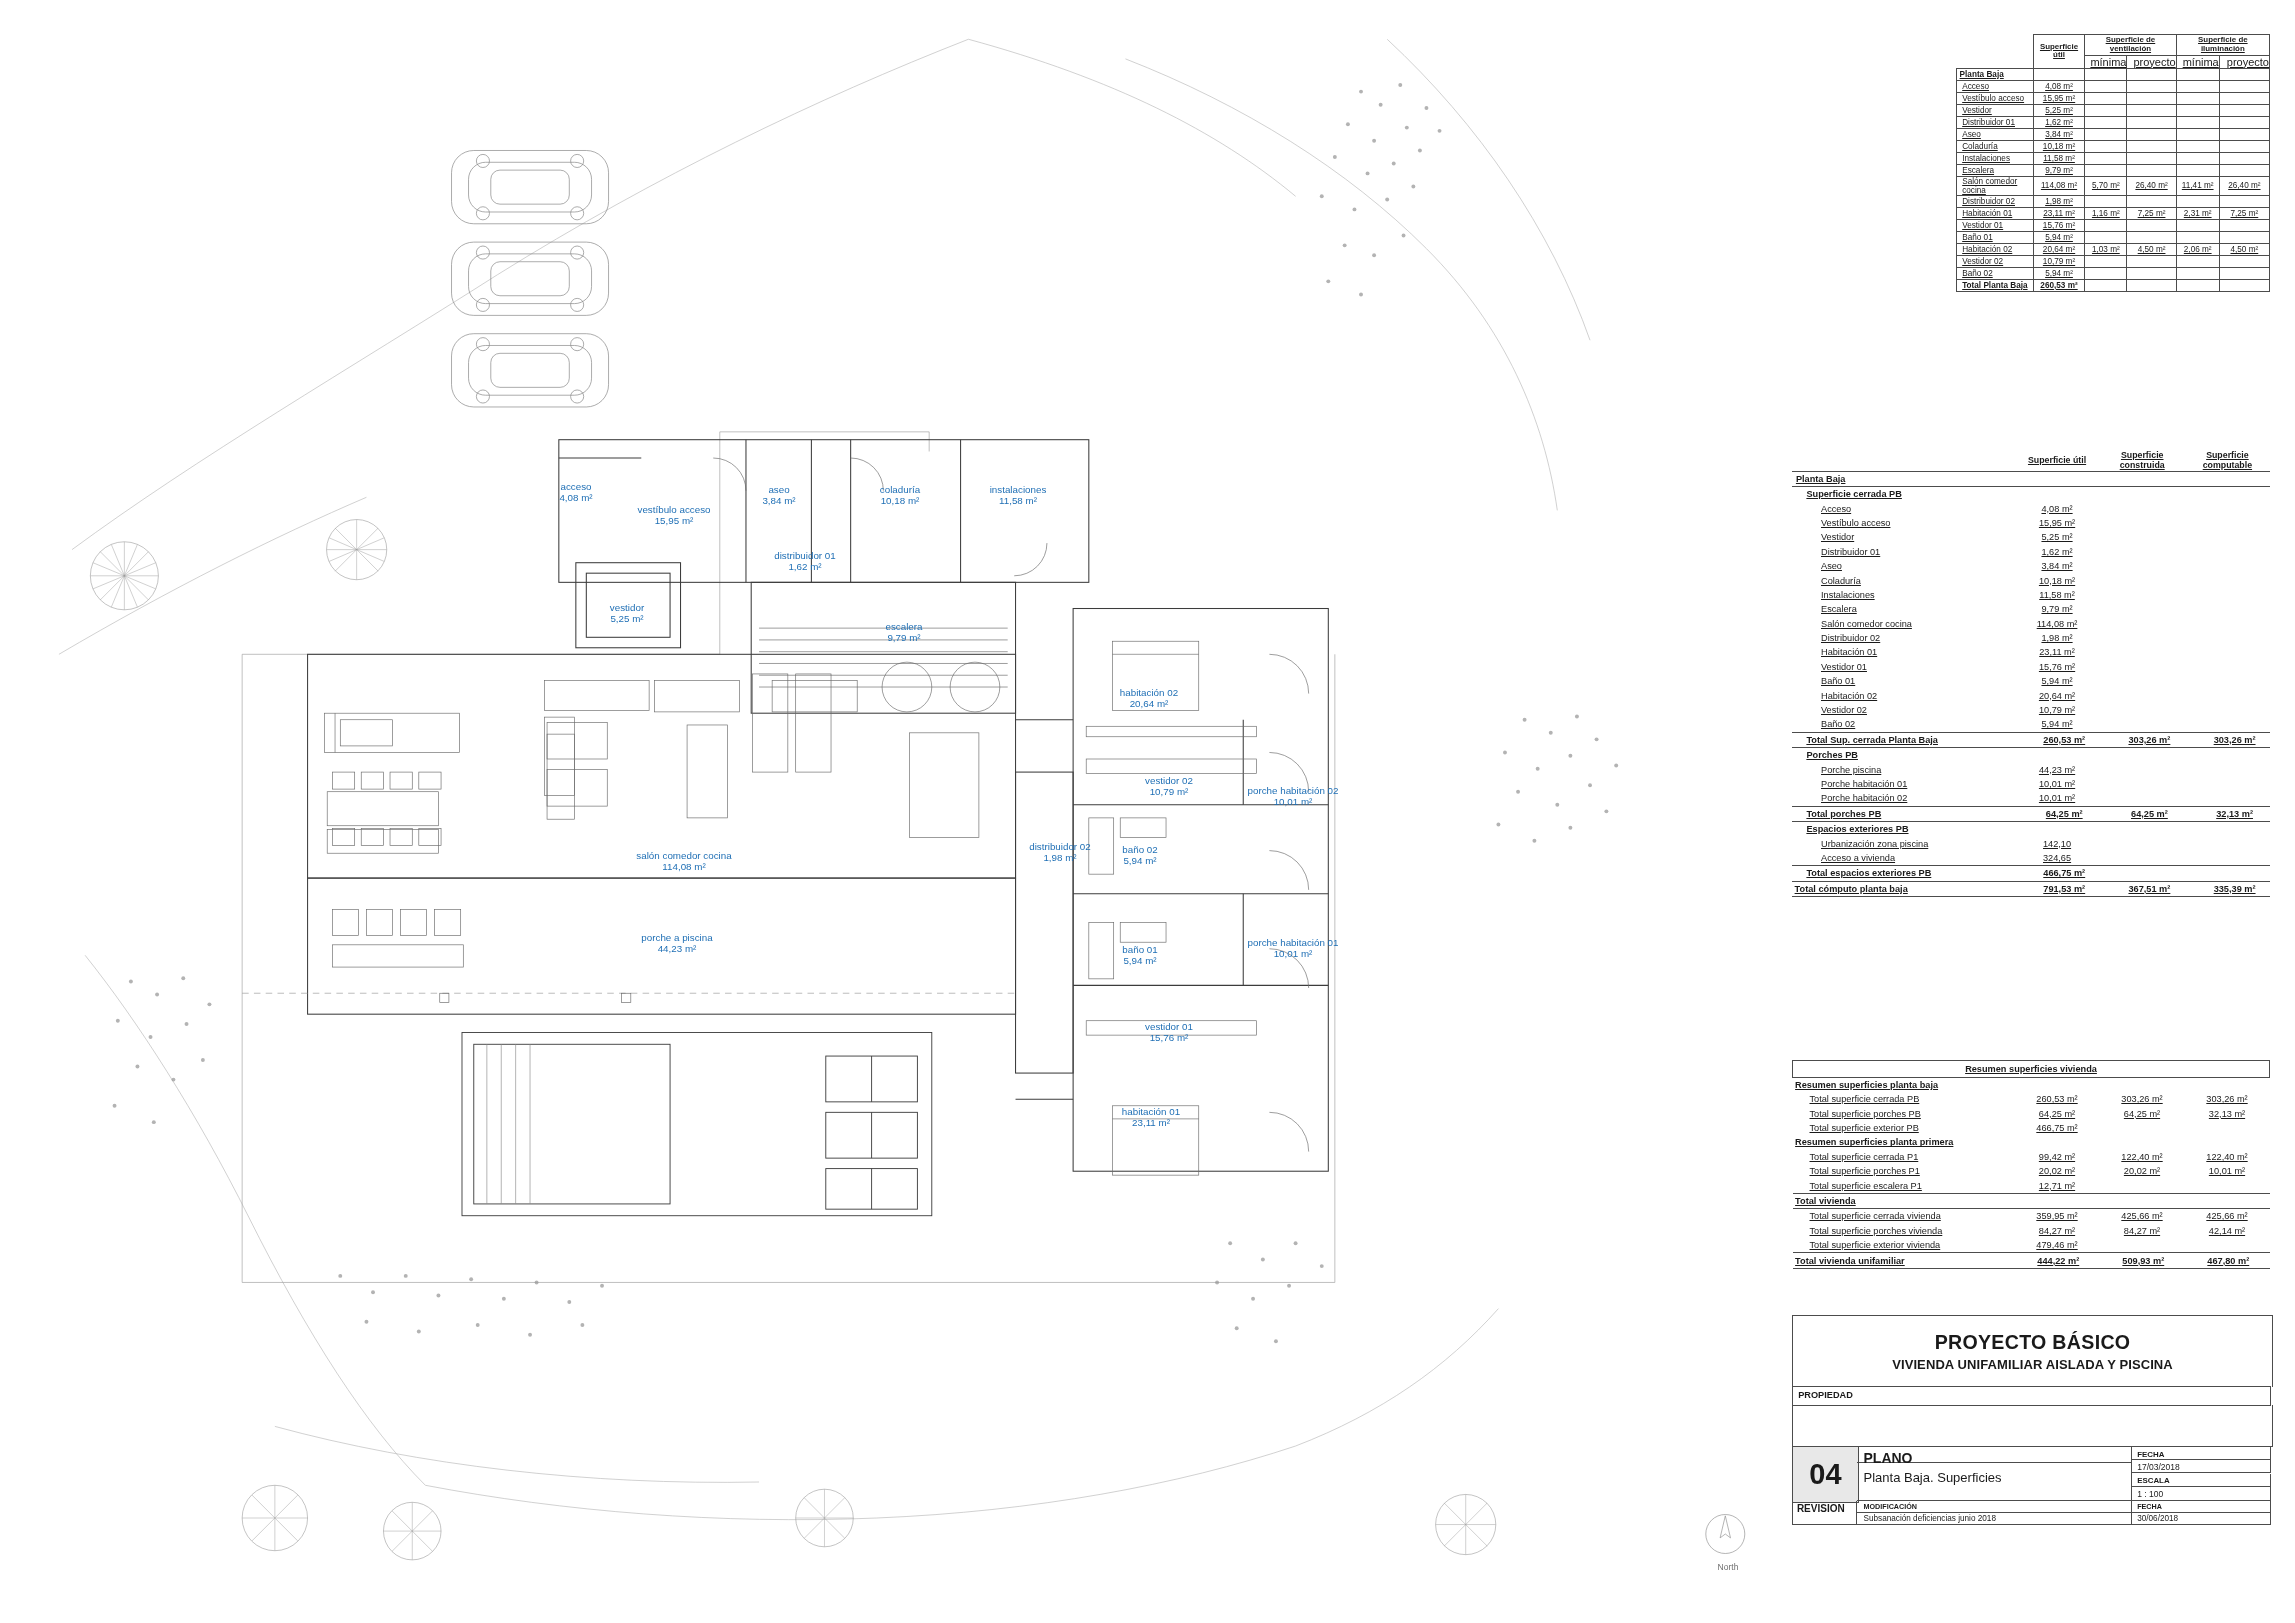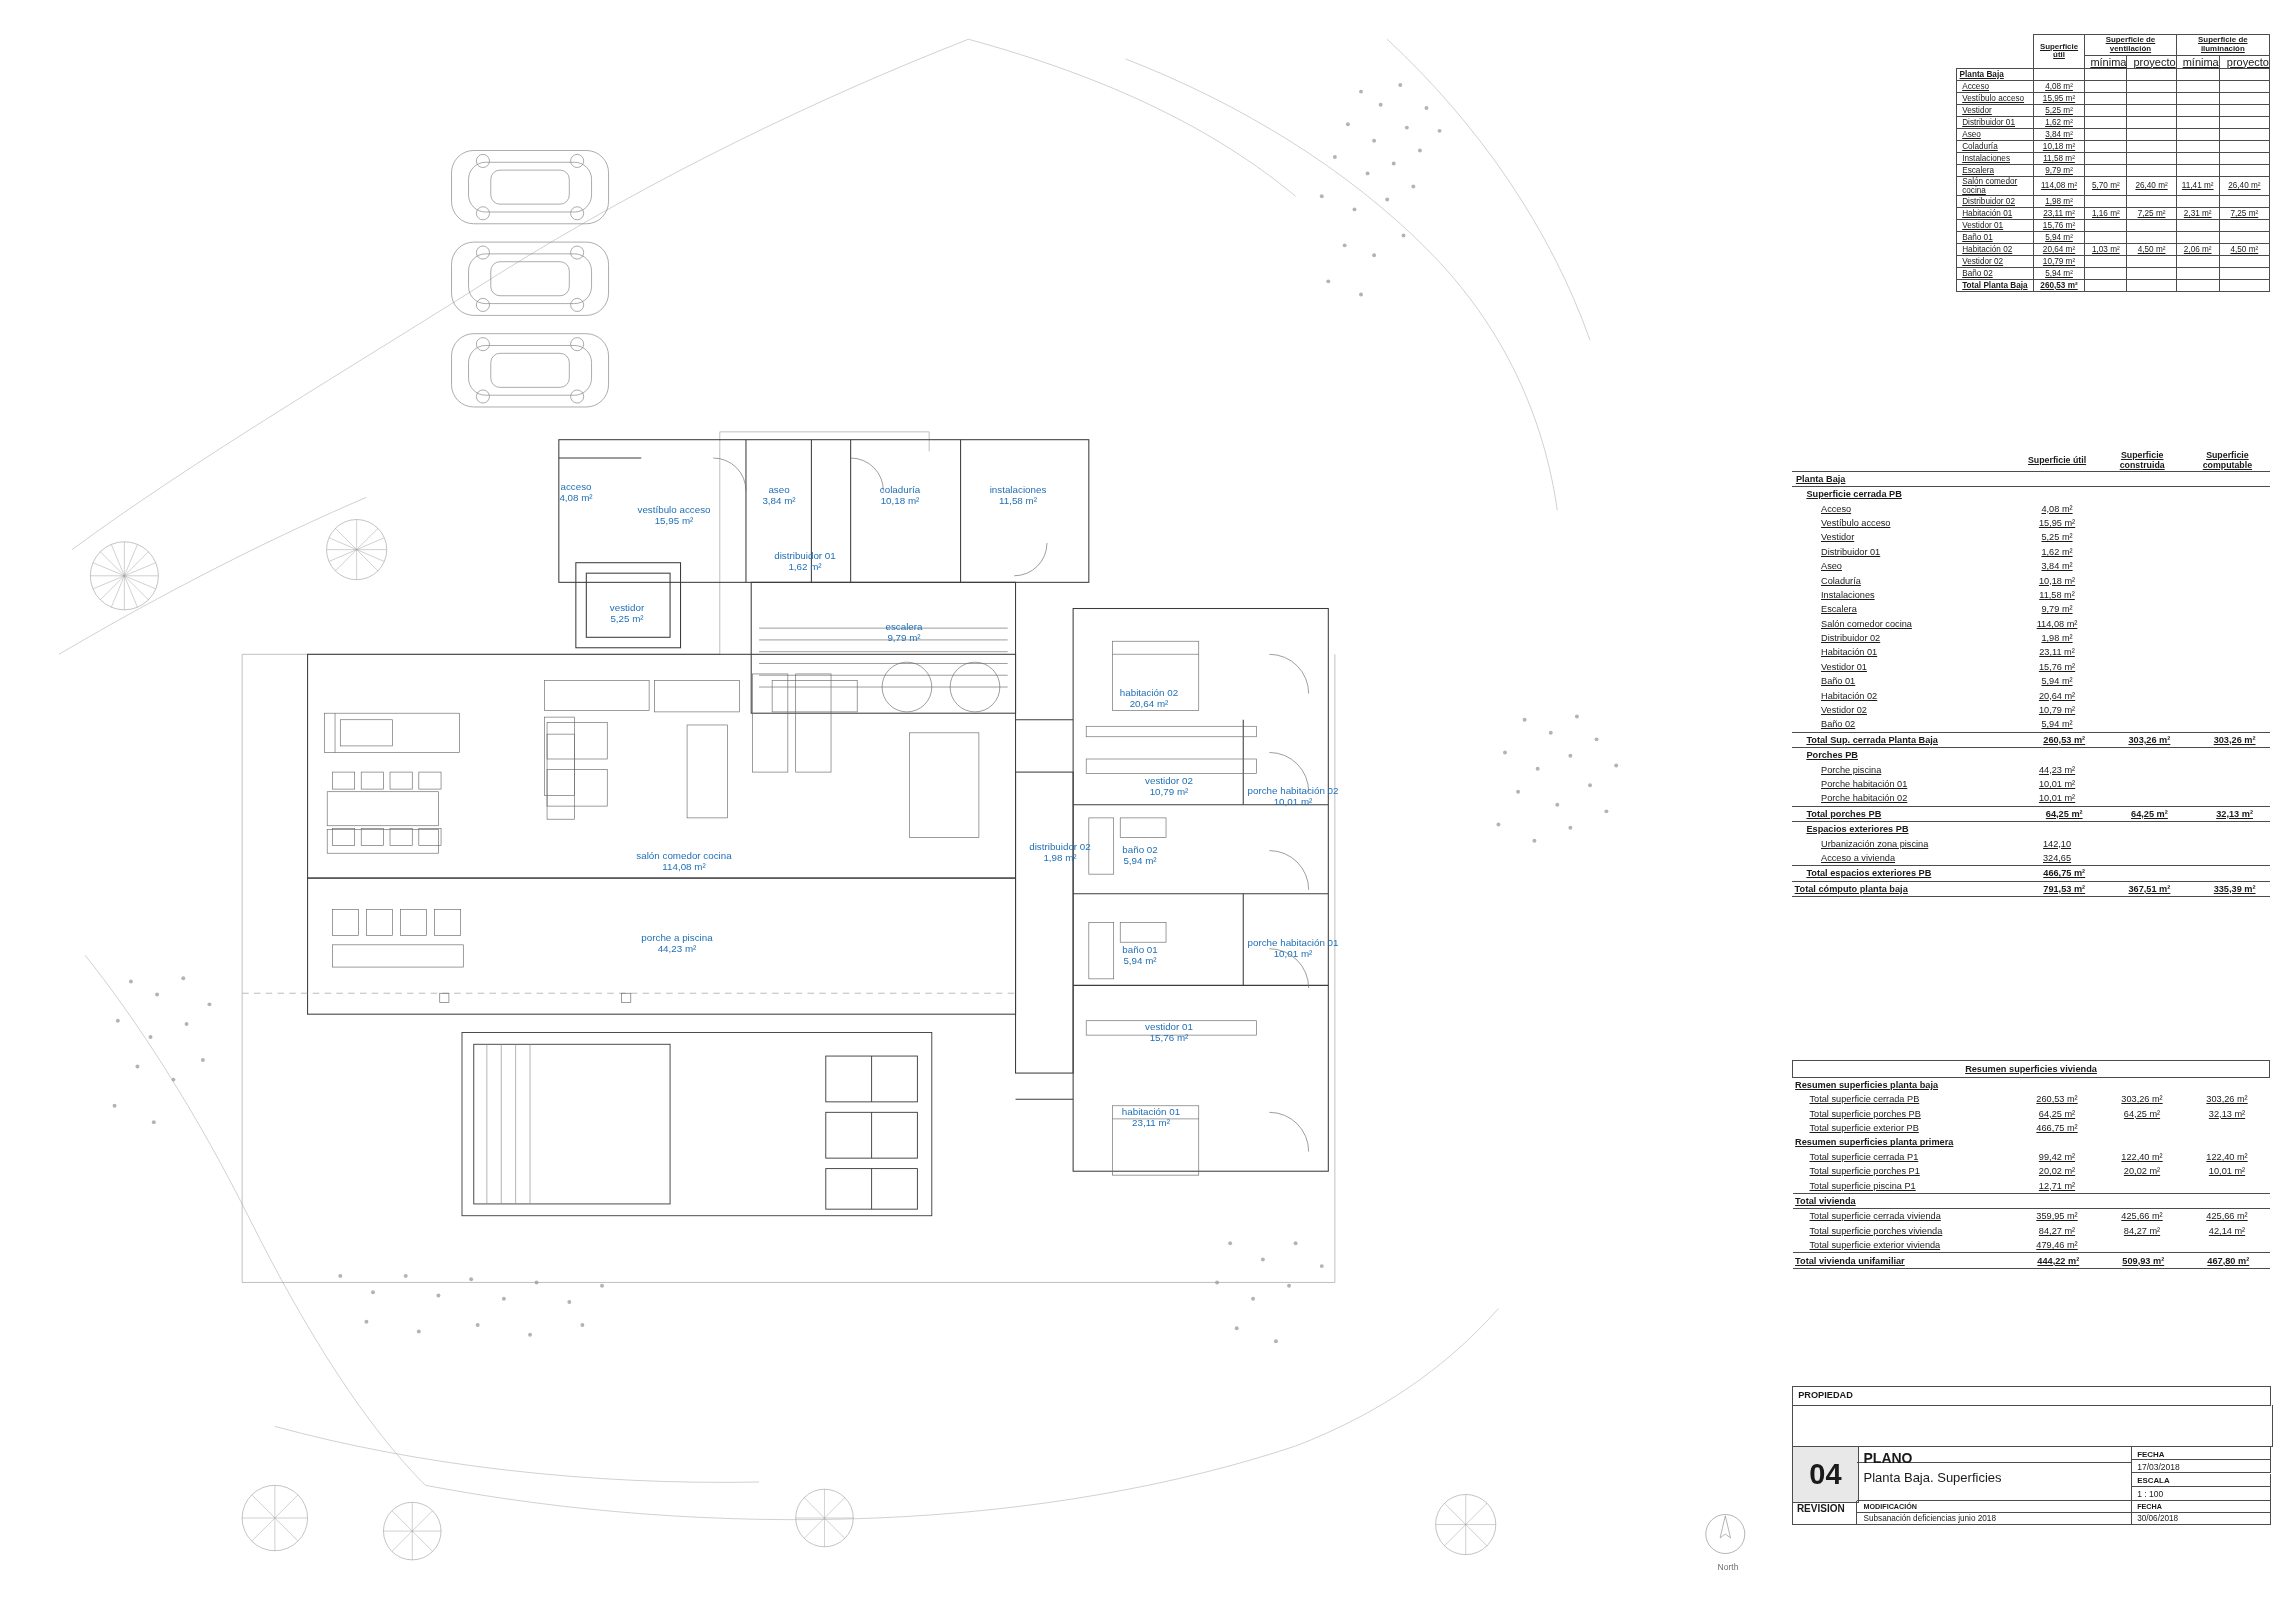--- a/index.html
+++ b/index.html
@@ -903,21 +903,21 @@
             <td class="num">122,40 m²</td>
             <td class="num">122,40 m²</td>
           </tr>
           <tr>
             <td class="itm">Total superficie porches P1</td>
             <td class="num">20,02 m²</td>
             <td class="num">20,02 m²</td>
             <td class="num">10,01 m²</td>
           </tr>
           <tr>
-            <td class="itm">Total superficie piscina P1</td>
+            <td class="itm">Total superficie escalera P1</td>
             <td class="num">12,71 m²</td>
             <td class="num"></td>
             <td class="num"></td>
           </tr>
           <tr>
             <td class="grp box">Total vivienda</td>
             <td class="box"></td>
             <td class="box"></td>
             <td class="box"></td>
           </tr>
@@ -943,20 +943,24 @@
             <td class="tl box">Total vivienda unifamiliar</td>
             <td class="num tl box">444,22 m²</td>
             <td class="num tl box">509,93 m²</td>
             <td class="num tl box">467,80 m²</td>
           </tr>
         </tbody>
     </table>
   </div>
 
   <div id="titleblock">
+    <div id="tb-main">
+      <div class="l1">PROYECTO BÁSICO</div>
+      <div class="l2">VIVIENDA UNIFAMILIAR AISLADA Y PISCINA</div>
+    </div>
     <div id="tb-prop">PROPIEDAD</div>
     <div id="tb-blank"></div>
     <div id="tb-grid">
       <div class="tb-num">04</div>
       <div class="tb-plano-h">PLANO</div>
       <div class="tb-plano-v">Planta Baja. Superficies</div>
       <div class="tb-fecha-h">FECHA</div>
       <div class="tb-fecha-v">17/03/2018</div>
       <div class="tb-escala-h">ESCALA</div>
       <div class="tb-escala-v">1 : 100</div>

